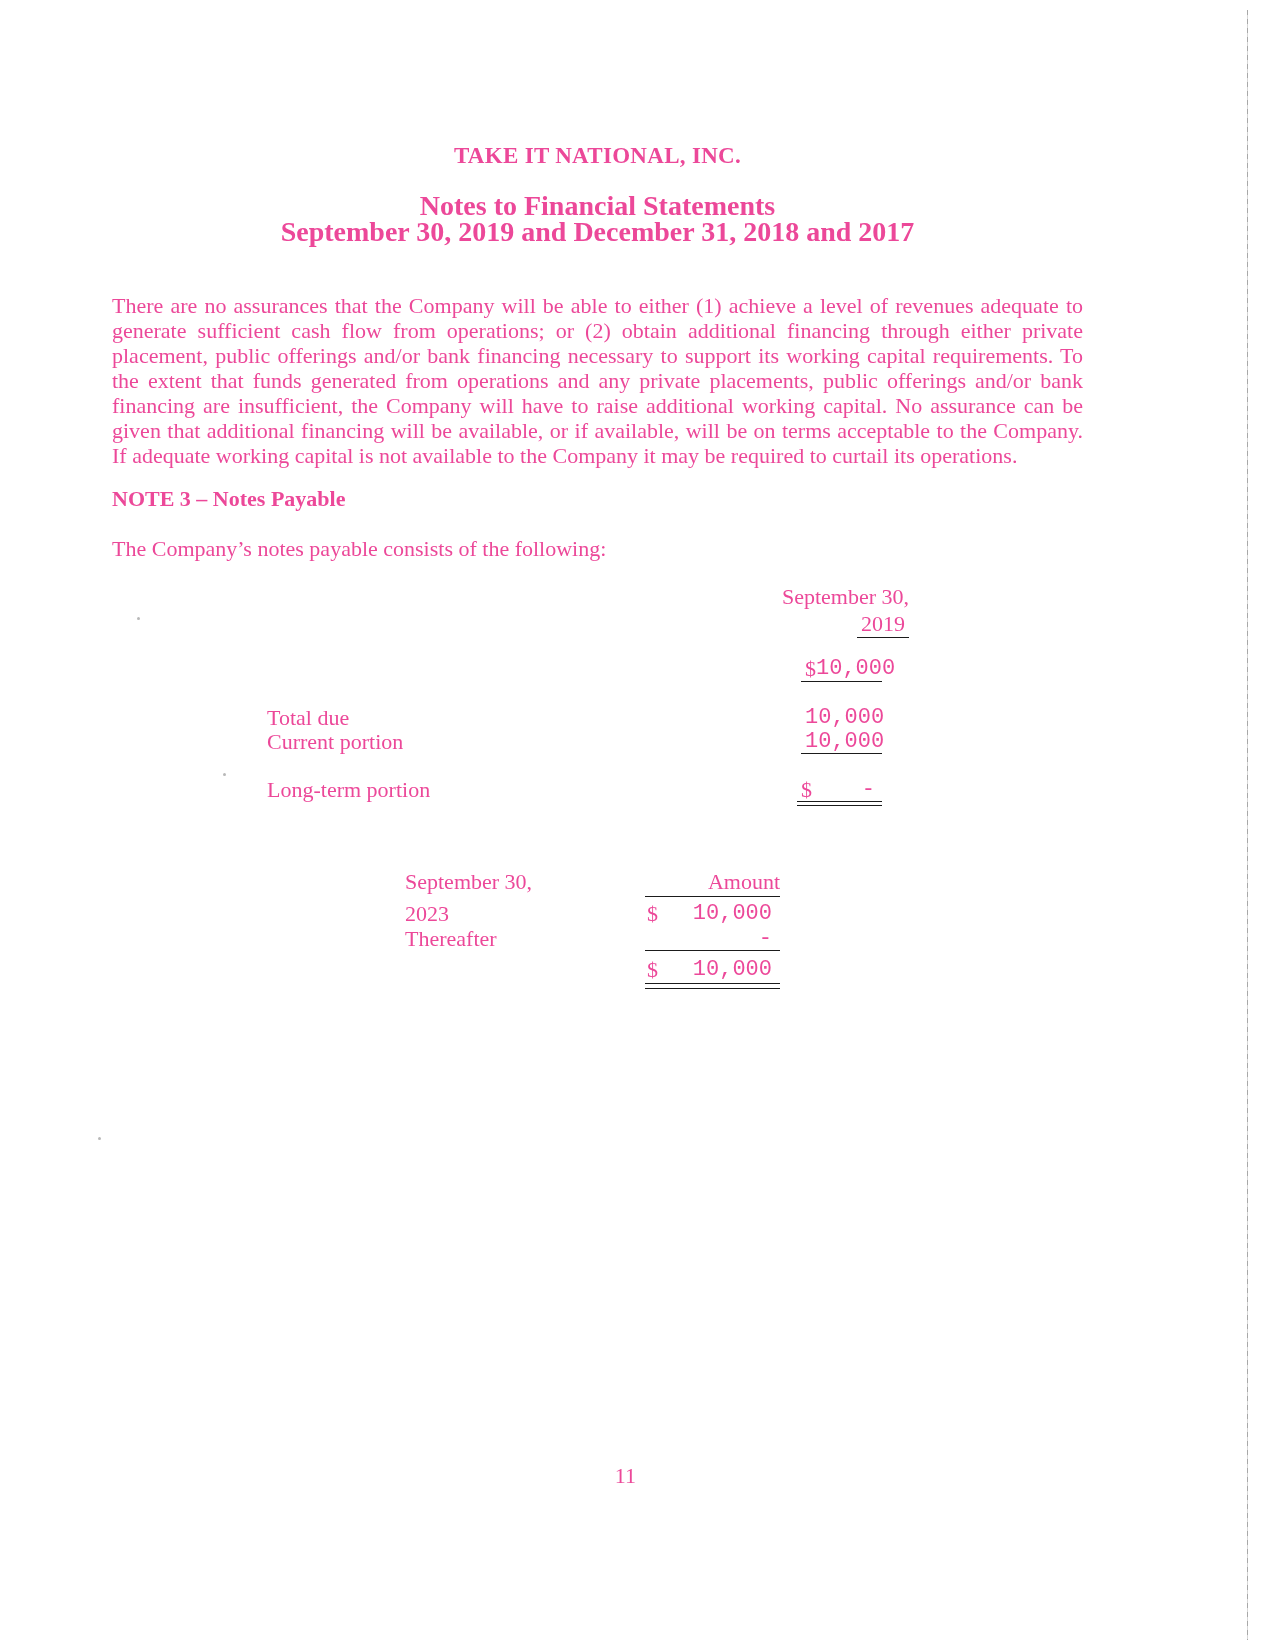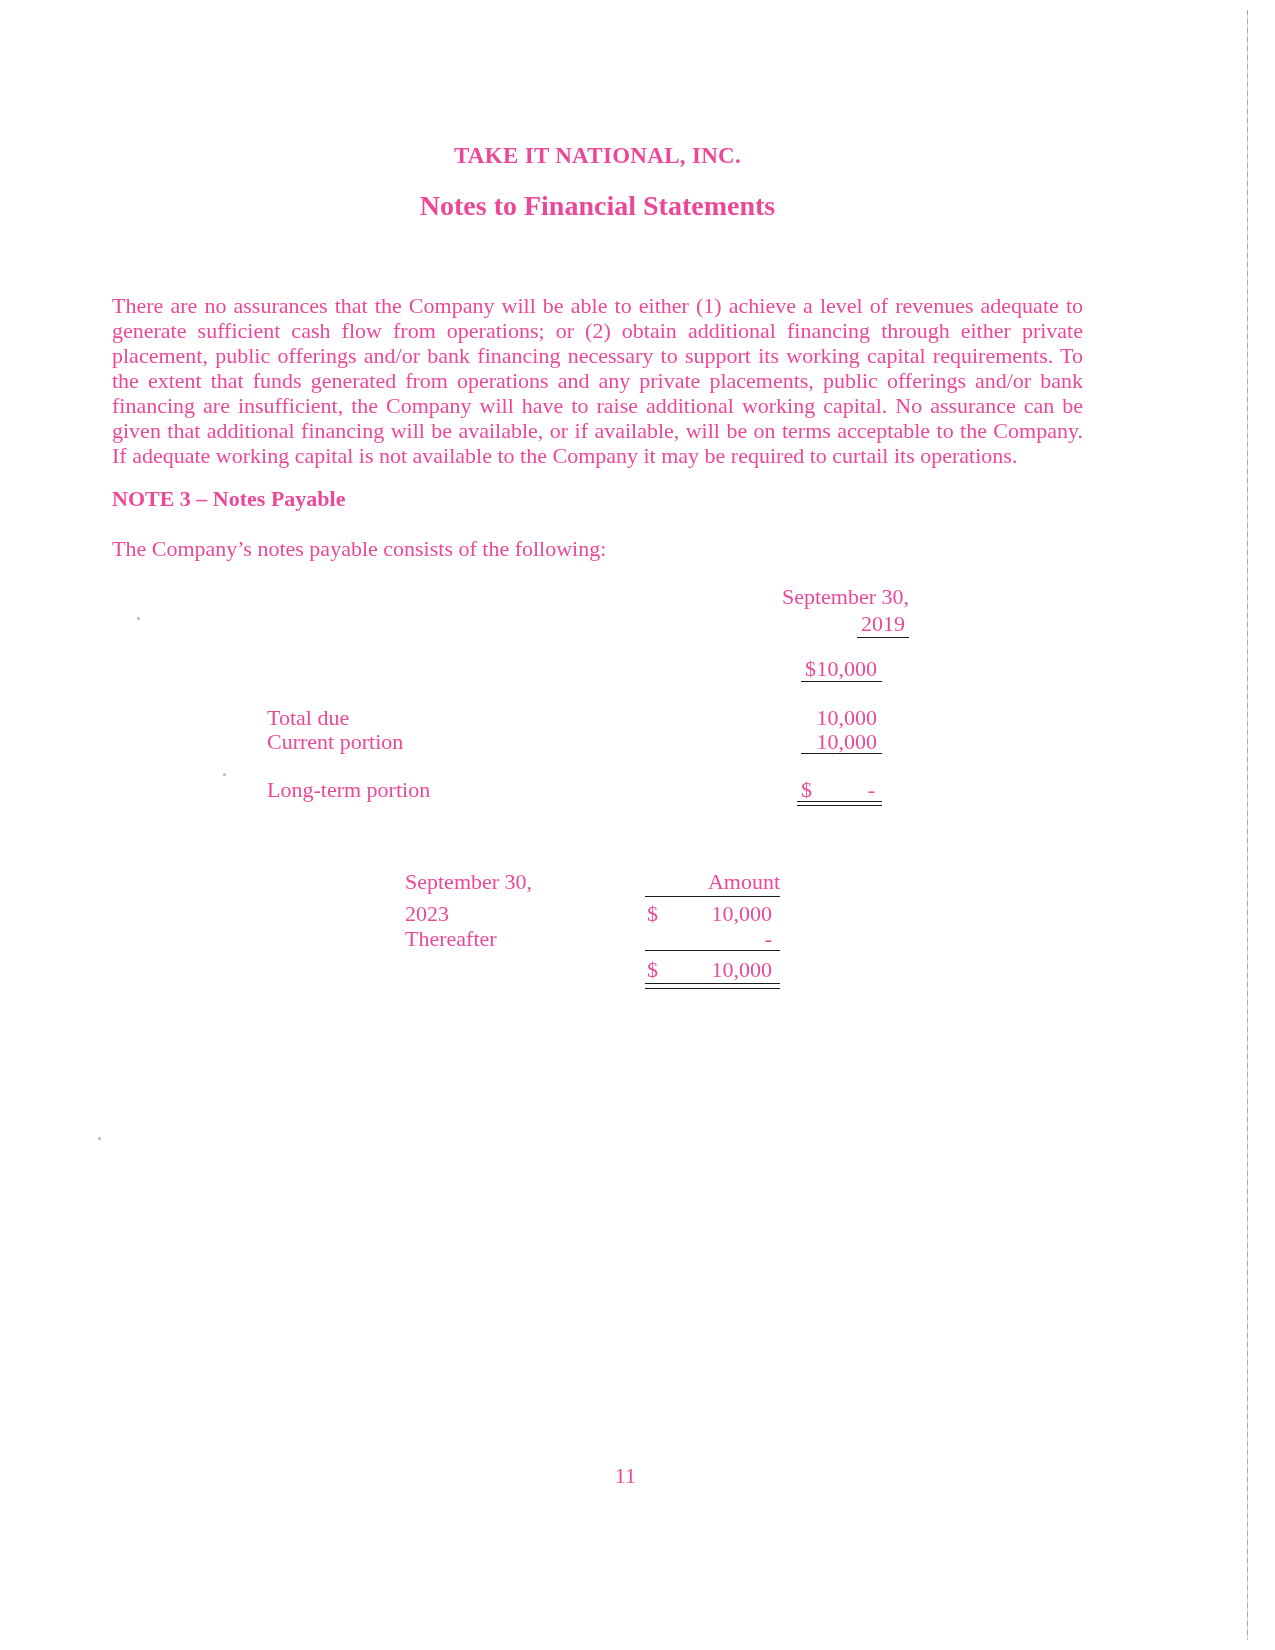--- a/index.html
+++ b/index.html
@@ -18,21 +18,21 @@
   .body-text { font-size:22px; line-height:25px;text-align:right; }
   .title-text { font-size:23px; line-height:27px; letter-spacing:0.3px; }
   .subtitle-text { font-size:28px; line-height:26px; }
   .justify { text-align:justify; }
   .rule { position:absolute; height:0; border-top:1.6px solid #1b1b1b; }
   .amt {
     position:absolute; display:flex; justify-content:space-between;
     font-size:22px; line-height:25px;
   }
   .amt .cur { padding-left:2px; }
-  .amt .val { text-align:right; padding-right:1px; }
+  .amt .val { text-align:right; padding-right:1px;font-family:Liberation Mono, monospace; }
   .underline-span { border-bottom:1.6px solid #1b1b1b; padding:0 4px 1px 4px; }
   .scan-line {
     position:absolute; left:1247px; top:10px; width:1px; height:1630px;
     background:repeating-linear-gradient(180deg,#8a8a8a 0px,#8a8a8a 5px,#c9c9c9 5px,#c9c9c9 9px);
     opacity:0.75;
   }
   .speck { position:absolute; width:3px; height:3px; background:#9a9a9a; border-radius:50%; opacity:0.7; }
 </style>
 </head>
 <body>
@@ -41,20 +41,21 @@
 
   <div class="scan-line"></div>
   <div class="speck" style="left:137px; top:617px;"></div>
   <div class="speck" style="left:223px; top:773px;"></div>
   <div class="speck" style="left:98px; top:1137px;"></div>
 
   <div class="abs center bold title-text" style="left:112px; top:142px; width:971px;">TAKE IT NATIONAL, INC.</div>
 
   <div class="abs center bold subtitle-text" style="left:112px; top:193px; width:971px;">
     <div>Notes to Financial Statements</div>
+    <div>September 30, 2019 and December 31, 2018 and 2017</div>
   </div>
 
   <div class="abs body-text justify" style="left:112px; top:293px; width:971px;">There are no assurances that the Company will be able to either (1) achieve a level of revenues adequate to generate sufficient cash flow from operations; or (2) obtain additional financing through either private placement, public offerings and/or bank financing necessary to support its working capital requirements.  To the extent that funds generated from operations and any private placements, public offerings and/or bank financing are insufficient, the Company will have to raise additional working capital.  No assurance can be given that additional financing will be available, or if available, will be on terms acceptable to the Company.  If adequate working capital is not available to the Company it may be required to curtail its operations.</div>
 
   <div class="abs bold body-text" style="left:112px; top:486px;">NOTE 3 – Notes Payable</div>
 
   <div class="abs body-text" style="left:112px; top:536px;">The Company’s notes payable consists of the following:</div>
 
   <div class="abs center body-text" style="left:769px; top:583px; width:140px; line-height:27px;">
     <div>September 30,</div>

